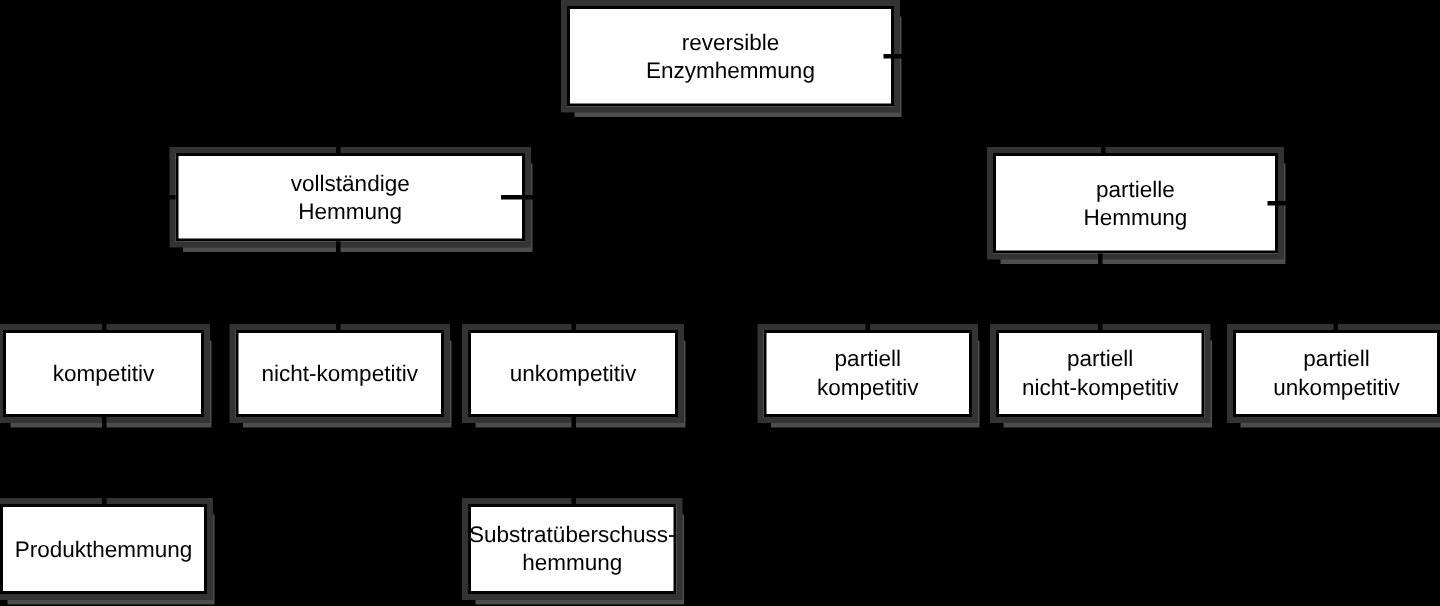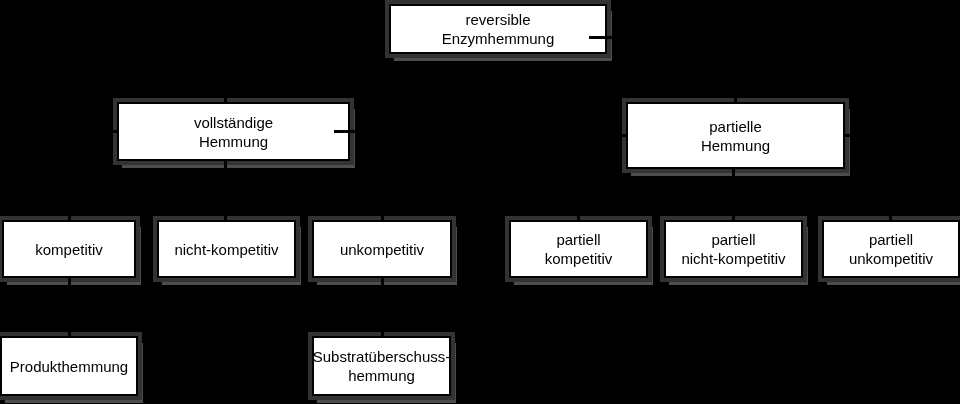--- a/index.html
+++ b/index.html
@@ -57,31 +57,31 @@
 
   <div class="connector" style="left:577px;top:134px;width:49px;height:3px"></div>
   <div class="connector" style="left:577px;top:134px;width:3px;height:86px"></div>
   <div class="connector" style="left:732px;top:169px;width:3px;height:51px"></div>
   <div class="connector" style="left:845px;top:134px;width:47px;height:3px"></div>
   <div class="connector" style="left:889px;top:134px;width:3px;height:86px"></div>
 
   <div class="connector" style="left:68px;top:278px;width:3px;height:58px"></div>
   <div class="connector" style="left:381px;top:278px;width:3px;height:58px"></div>
 
-  <div class="node" style="left:389px;top:4px;width:218px;height:50px">
+  <div class="node" style="left:378px;top:4px;width:218px;height:67px">
     <span class="label">reversible
 Enzymhemmung</span>
   </div>
 
   <div class="node" style="left:117px;top:102px;width:233px;height:59px">
     <span class="label">vollständige
 Hemmung</span>
   </div>
 
-  <div class="node" style="left:626px;top:102px;width:219px;height:67px">
+  <div class="node" style="left:662px;top:102px;width:190px;height:67px">
     <span class="label">partielle
 Hemmung</span>
   </div>
 
   <div class="node" style="left:2px;top:220px;width:134px;height:58px">
     <span class="label">kompetitiv</span>
   </div>
 
   <div class="node" style="left:157px;top:220px;width:139px;height:58px">
     <span class="label">nicht-kompetitiv</span>

